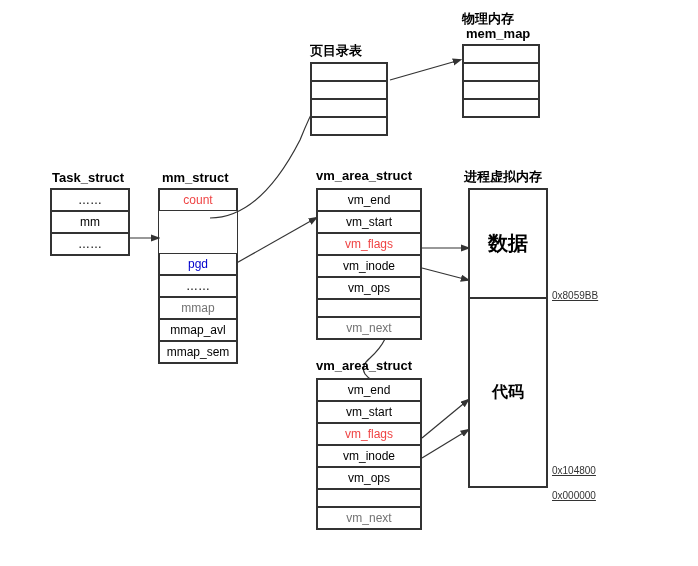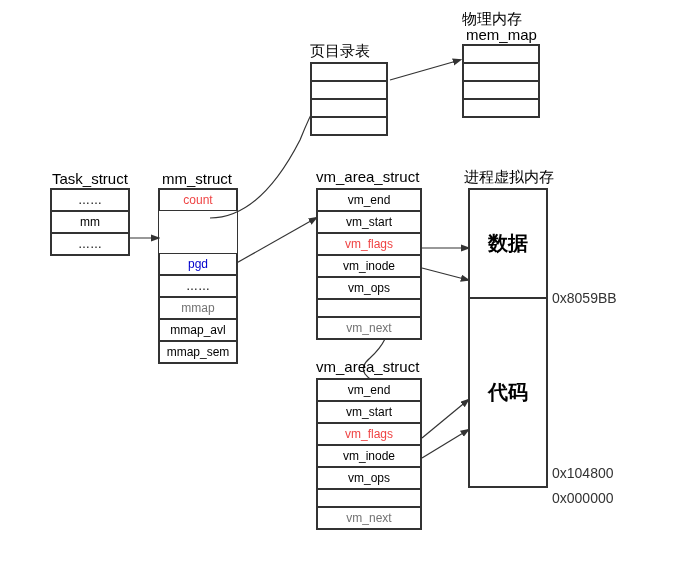--- a/index.html
+++ b/index.html
@@ -35,28 +35,30 @@
       background: #fff;
     }
     .box-cell.empty {
       min-height: 18px;
     }
     .box-cell.red { color: #ef4444; }
     .box-cell.blue { color: #00c; margin-top: 42px; }
     .box-cell.orange { color: #737373; }
     .box-label {
       position: absolute;
-      font-size: 15px;
+      font-size: 13px;
       text-align: center;
       white-space: nowrap;
+      font-weight: bold;
     }
     .addr-label {
       position: absolute;
-      font-size: 14px;
+      font-size: 10px;
       color: #333;
+      text-decoration: underline;
     }
     svg.arrows {
       position: absolute;
       top: 0; left: 0;
       width: 698px;
       height: 566px;
       pointer-events: none;
     }
   </style>
 </head>
@@ -142,21 +144,21 @@
     <div class="box-cell empty"></div>
     <div class="box-cell orange">vm_next</div>
   </div>
 
   <div class="box-label" style="left:464px; top:168px;">进程虚拟内存</div>
 
   <div class="box-container" style="left:468px; top:188px; width:80px; height:300px; border:1px solid #333;">
 
     <div class="box-cell" style="height:110px; align-items:center; justify-content:center; font-size:20px; font-weight:bold; border-bottom:1px solid #333;">数据</div>
 
-    <div class="box-cell" style="height:190px; align-items:center; justify-content:center; font-size:20px; font-weight:bold;">代码</div>
+    <div class="box-cell" style="height:190px; align-items:center; justify-content:center; font-size:16px; font-weight:bold;">代码</div>
   </div>
 
   <div class="addr-label" style="left:552px; top:290px;">0x8059BB</div>
   <div class="addr-label" style="left:552px; top:430px;margin-top:35px;">0x104800</div>
   <div class="addr-label" style="left:552px; top:476px;margin-top:14px;">0x000000</div>
 
   <div class="box-label" style="left:316px; top:358px;">vm_area_struct</div>
 
   <div class="box-container" style="left:316px; top:378px; width:106px;">
     <div class="box-cell">vm_end</div>

